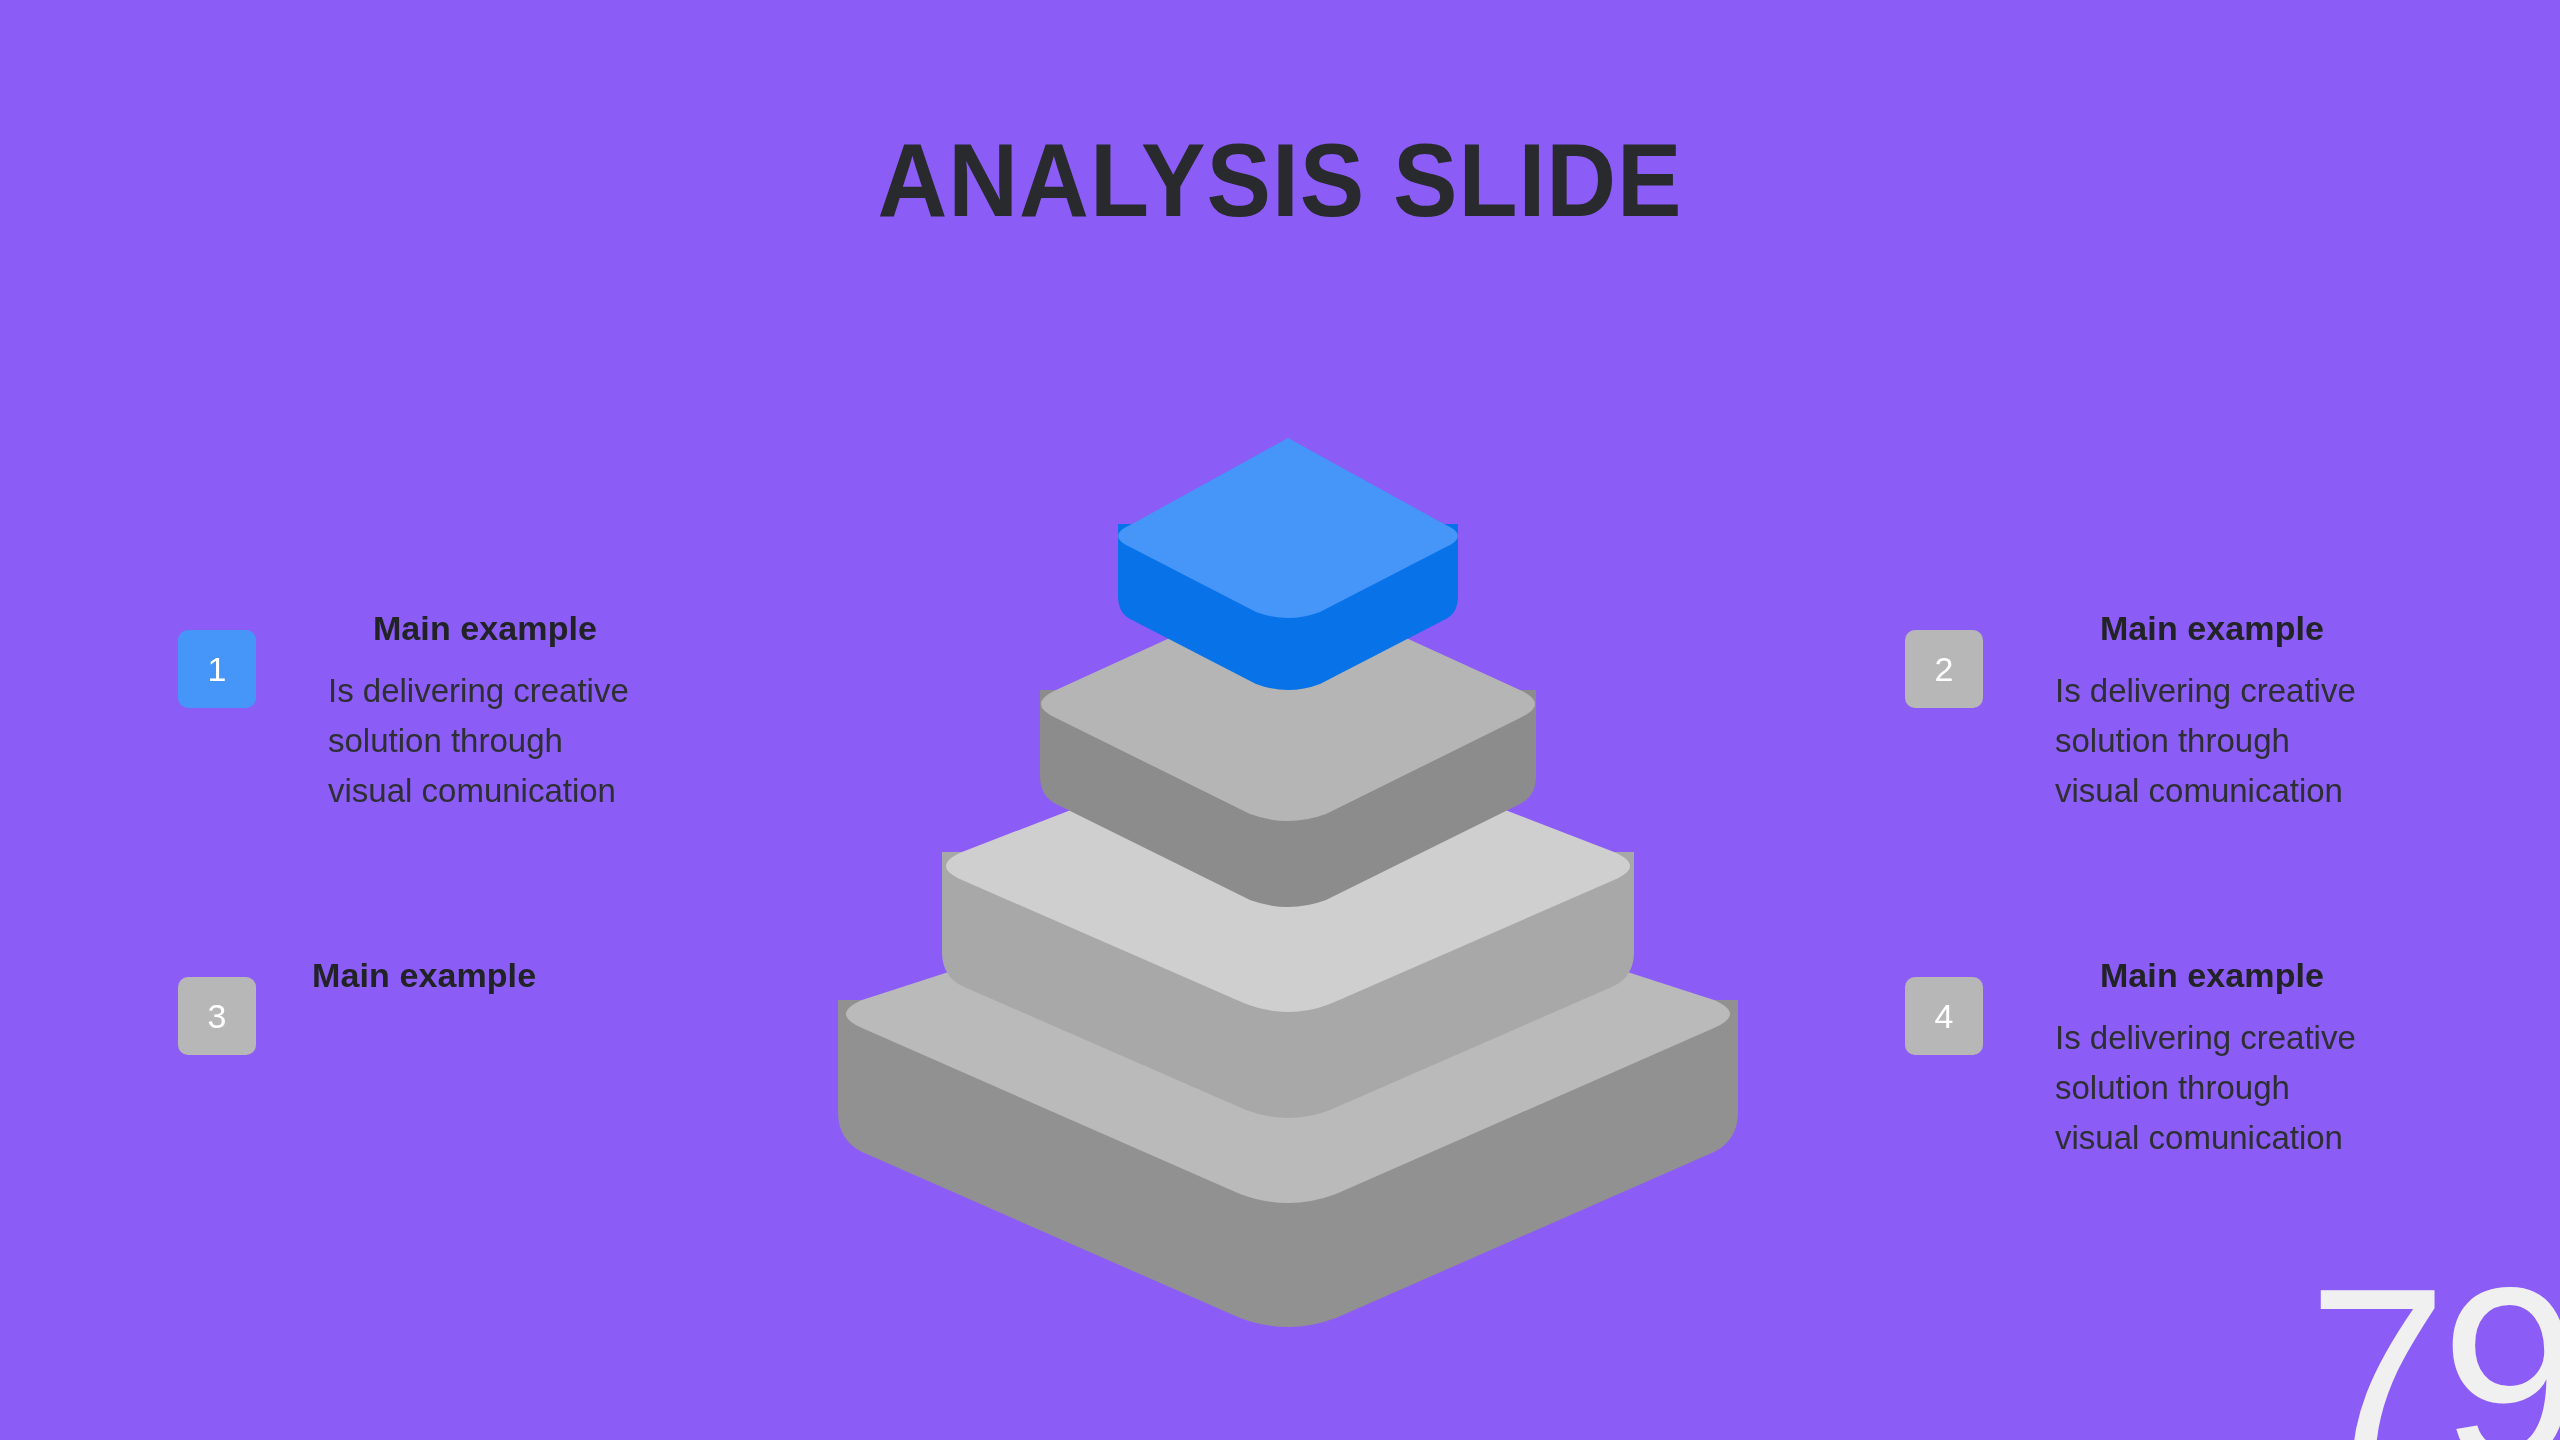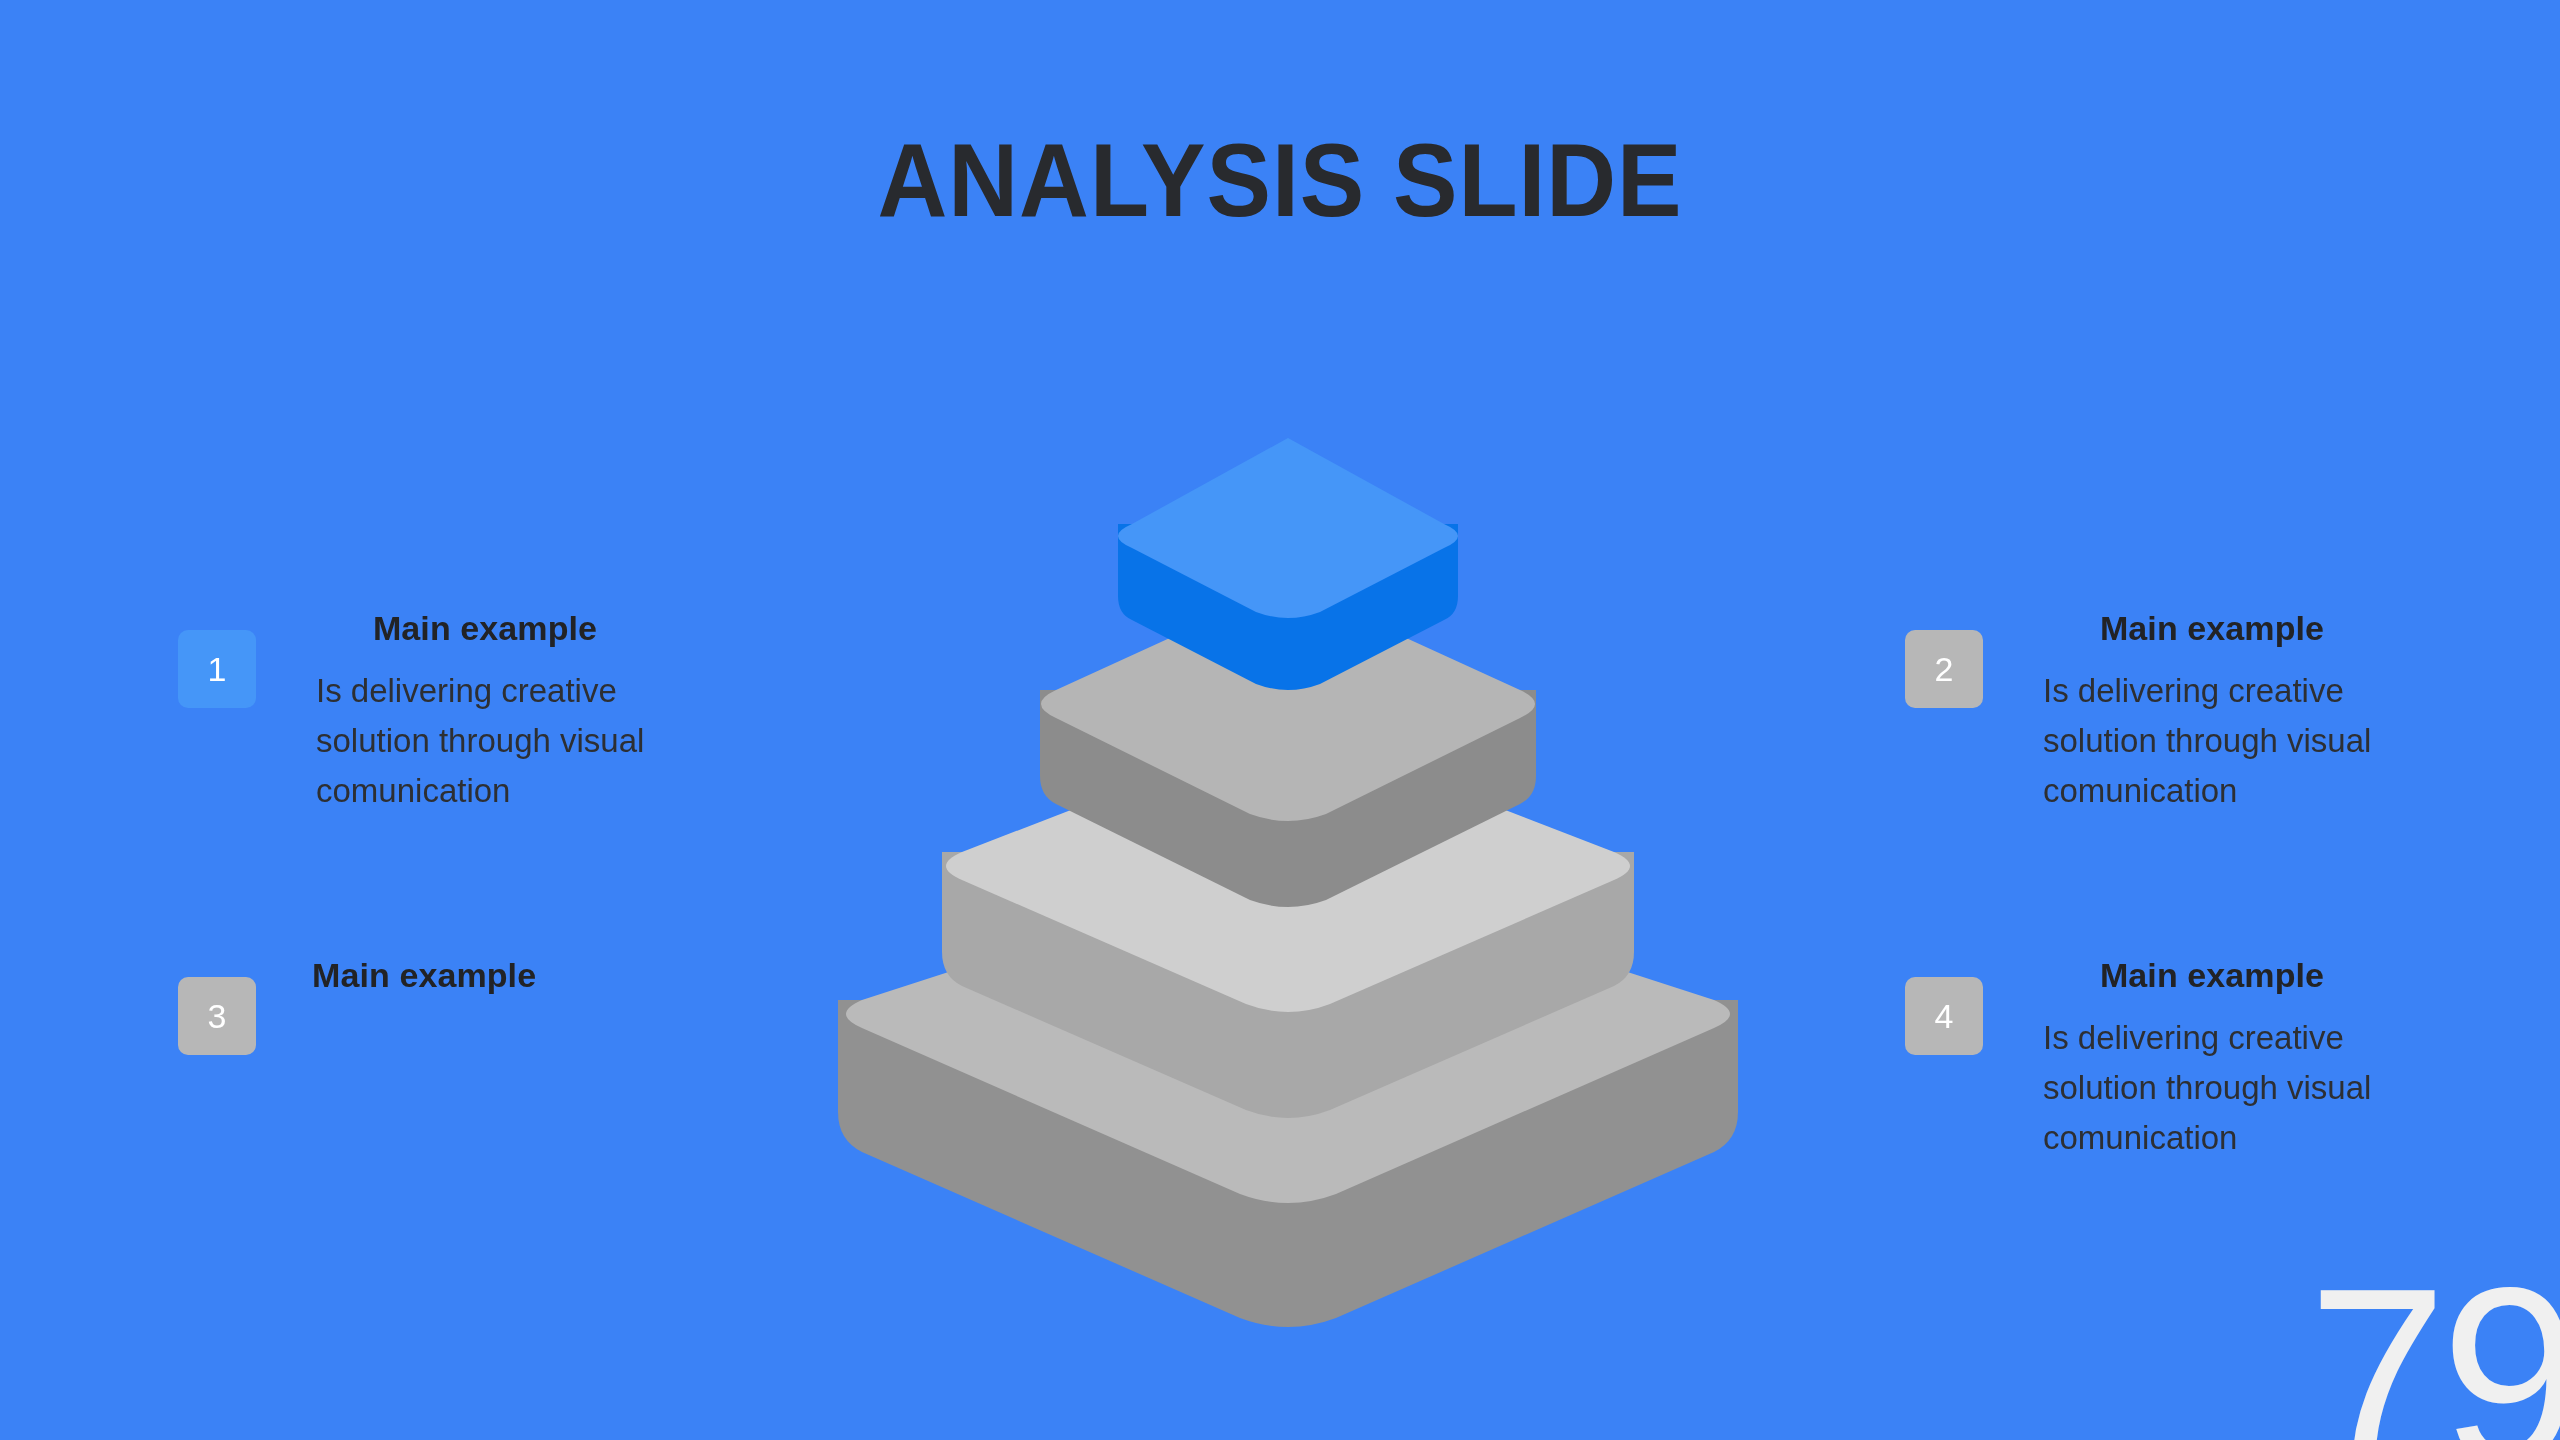--- a/index.html
+++ b/index.html
@@ -87,21 +87,21 @@
     color: #222326;
     margin: 0 0 18px 0;
     letter-spacing: 0.1px;
     text-align: center;
   }
   .item-body {
     font-size: 33px;
     line-height: 50px;
     font-weight: 400;
     color: #2d2f33;
-    margin: 4px;
+    margin: 16px;
     max-width: 345px;
   }
 
   
   #item-1 { left: 178px; top: 608px; }
   #item-3 { left: 178px; top: 955px; }
   #item-2 { left: 1905px; top: 608px; }
   #item-4 { left: 1905px; top: 955px; }
 
   
@@ -111,21 +111,21 @@
     top: 0;
     width: 2560px;
     height: 1440px;
     pointer-events: none;
   }
   #pyramid svg { display: block; width: 2560px; height: 1440px; }
 </style>
 </head>
 <body>
 
-<div id="slide" style="background: #3b82f6;">
+<div id="slide" style="background: #8b5cf6;">
 
   <div id="slide-title" style="color: rgb(40, 42, 46);">ANALYSIS SLIDE</div>
 
   <div id="pyramid">
     <svg viewBox="0 0 2560 1440" xmlns="http://www.w3.org/2000/svg">
       <defs>
 
         <clipPath id="clip-all">
             <rect x="0" y="0" width="2560" height="1440"></rect>
           </clipPath>

